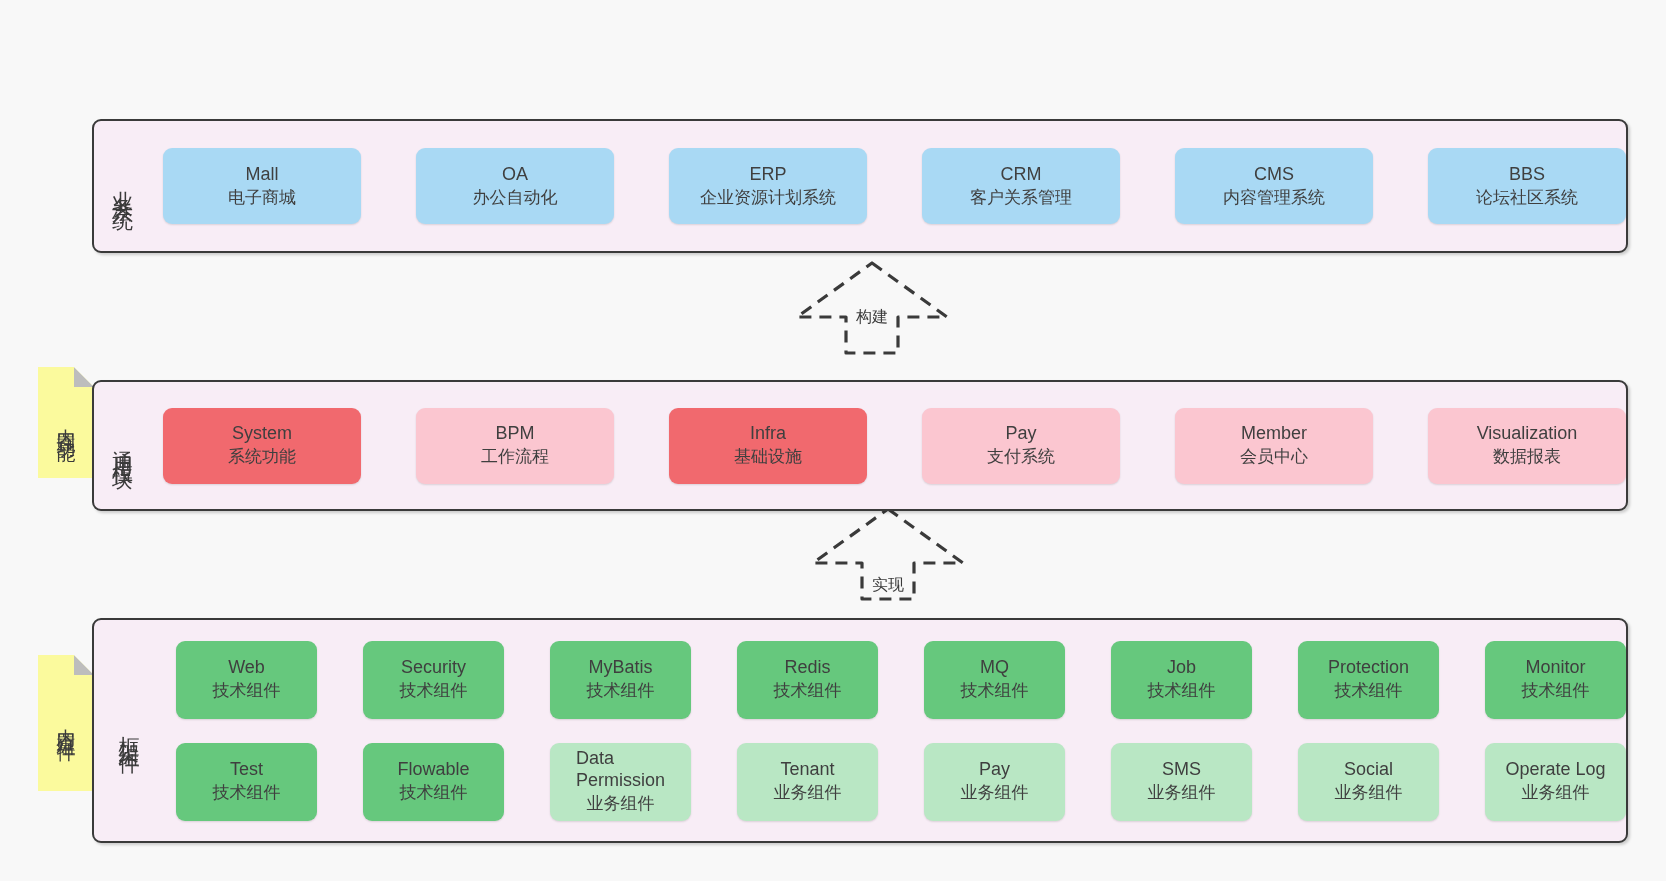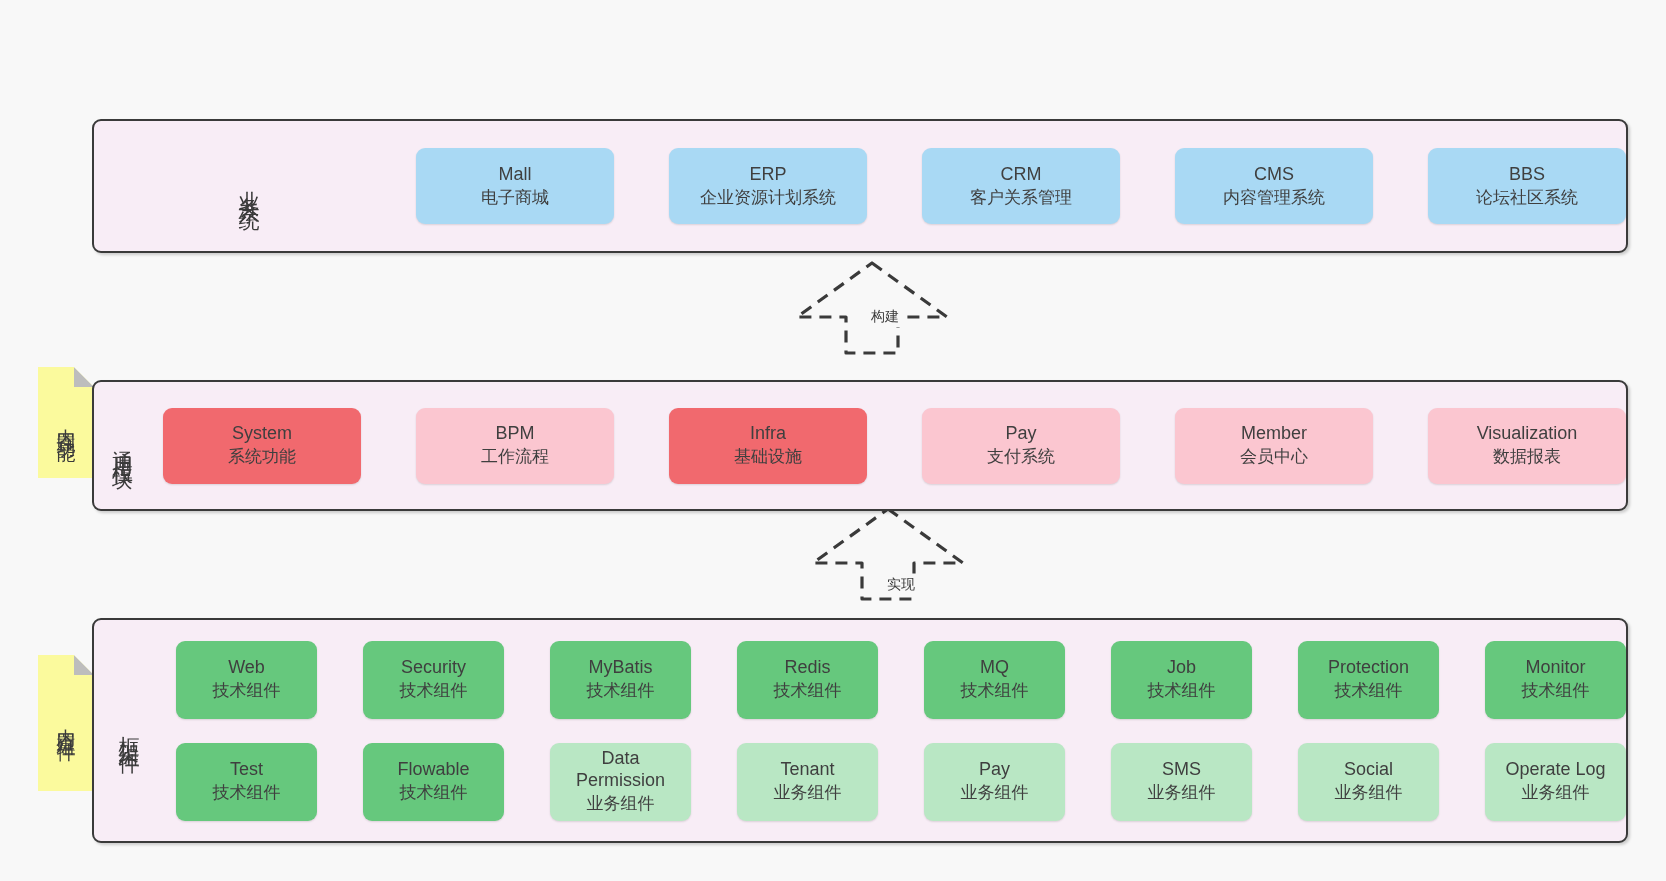--- a/index.html
+++ b/index.html
@@ -27,21 +27,21 @@
     font-size: 21px; letter-spacing: 6px; color: #3a3a3a;
     margin: 0 auto;
   }
   .boxes { display: flex; gap: 55px; margin-left: 10px; }
   .rows  { display: flex; flex-direction: column; gap: 24px; margin-left: 10px; }
   .row   { display: flex; gap: 46px; }
 
   .box {
     height: 76px; width: 198px; border-radius: 9px;
     display: flex; flex-direction: column; align-items: center; justify-content: center;
-    text-align: center; box-shadow: 0 1px 2px rgba(0,0,0,0.12);
+    box-shadow: 0 1px 2px rgba(0,0,0,0.12);
   }
   .box.small { width: 141px; height: 78px; }
   .box .en { font-size: 18px; line-height: 22px; white-space: pre-line; }
   .box .zh { font-size: 17px; line-height: 22px; margin-top: 3px; font-family: Liberation Mono, monospace; }
   .blue  { background: var(--box-blue, #a9d9f4); }
   .red   { background: var(--box-red, #f1696e); }
   .pink  { background: var(--box-pink, #fbc6d0); }
   .green { background: var(--box-green, #66c87d); }
   .lightgreen { background: var(--box-lightgreen, #b9e7c4); }
 
@@ -69,21 +69,21 @@
   .arrow { position: absolute; z-index: 1; }
   #arrow-build     { left: 785px; top: 260px; }
   #arrow-implement { left: 801px; top: 506px; }
   .arrow polygon {
     fill: none; stroke: var(--arrow, #3a3a3a);
     stroke-width: 3.2; stroke-dasharray: 12 8; stroke-linejoin: round;
   }
   .arrow-label {
     position: absolute; z-index: 3; transform: translate(-50%, -50%);
     background: var(--page-bg, #f8f8f8); padding: 1px 3px;
-    font-size: 14px; color: #3a3a3a; white-space: nowrap; margin-left: 13px;
+    font-size: 16px; color: #3a3a3a; white-space: nowrap;
   }
   #arrow-build-label     { left: 872px; top: 317px; }
   #arrow-implement-label { left: 888px; top: 585px; }
 </style>
 </head>
 <body>
 
 <div class="canvas">
 
   <div class="sticky" id="note-features">
@@ -96,20 +96,24 @@
   </div>
 
   <section class="container" id="layer-business">
     <div class="layer-label">业务系统</div>
     <div class="boxes">
       <div class="box blue">
         <span class="en">Mall</span>
         <span class="zh">电子商城</span>
       </div>
       <div class="box blue">
+        <span class="en">OA</span>
+        <span class="zh">办公自动化</span>
+      </div>
+      <div class="box blue">
         <span class="en">ERP</span>
         <span class="zh">企业资源计划系统</span>
       </div>
       <div class="box blue">
         <span class="en">CRM</span>
         <span class="zh">客户关系管理</span>
       </div>
       <div class="box blue">
         <span class="en">CMS</span>
         <span class="zh">内容管理系统</span>

